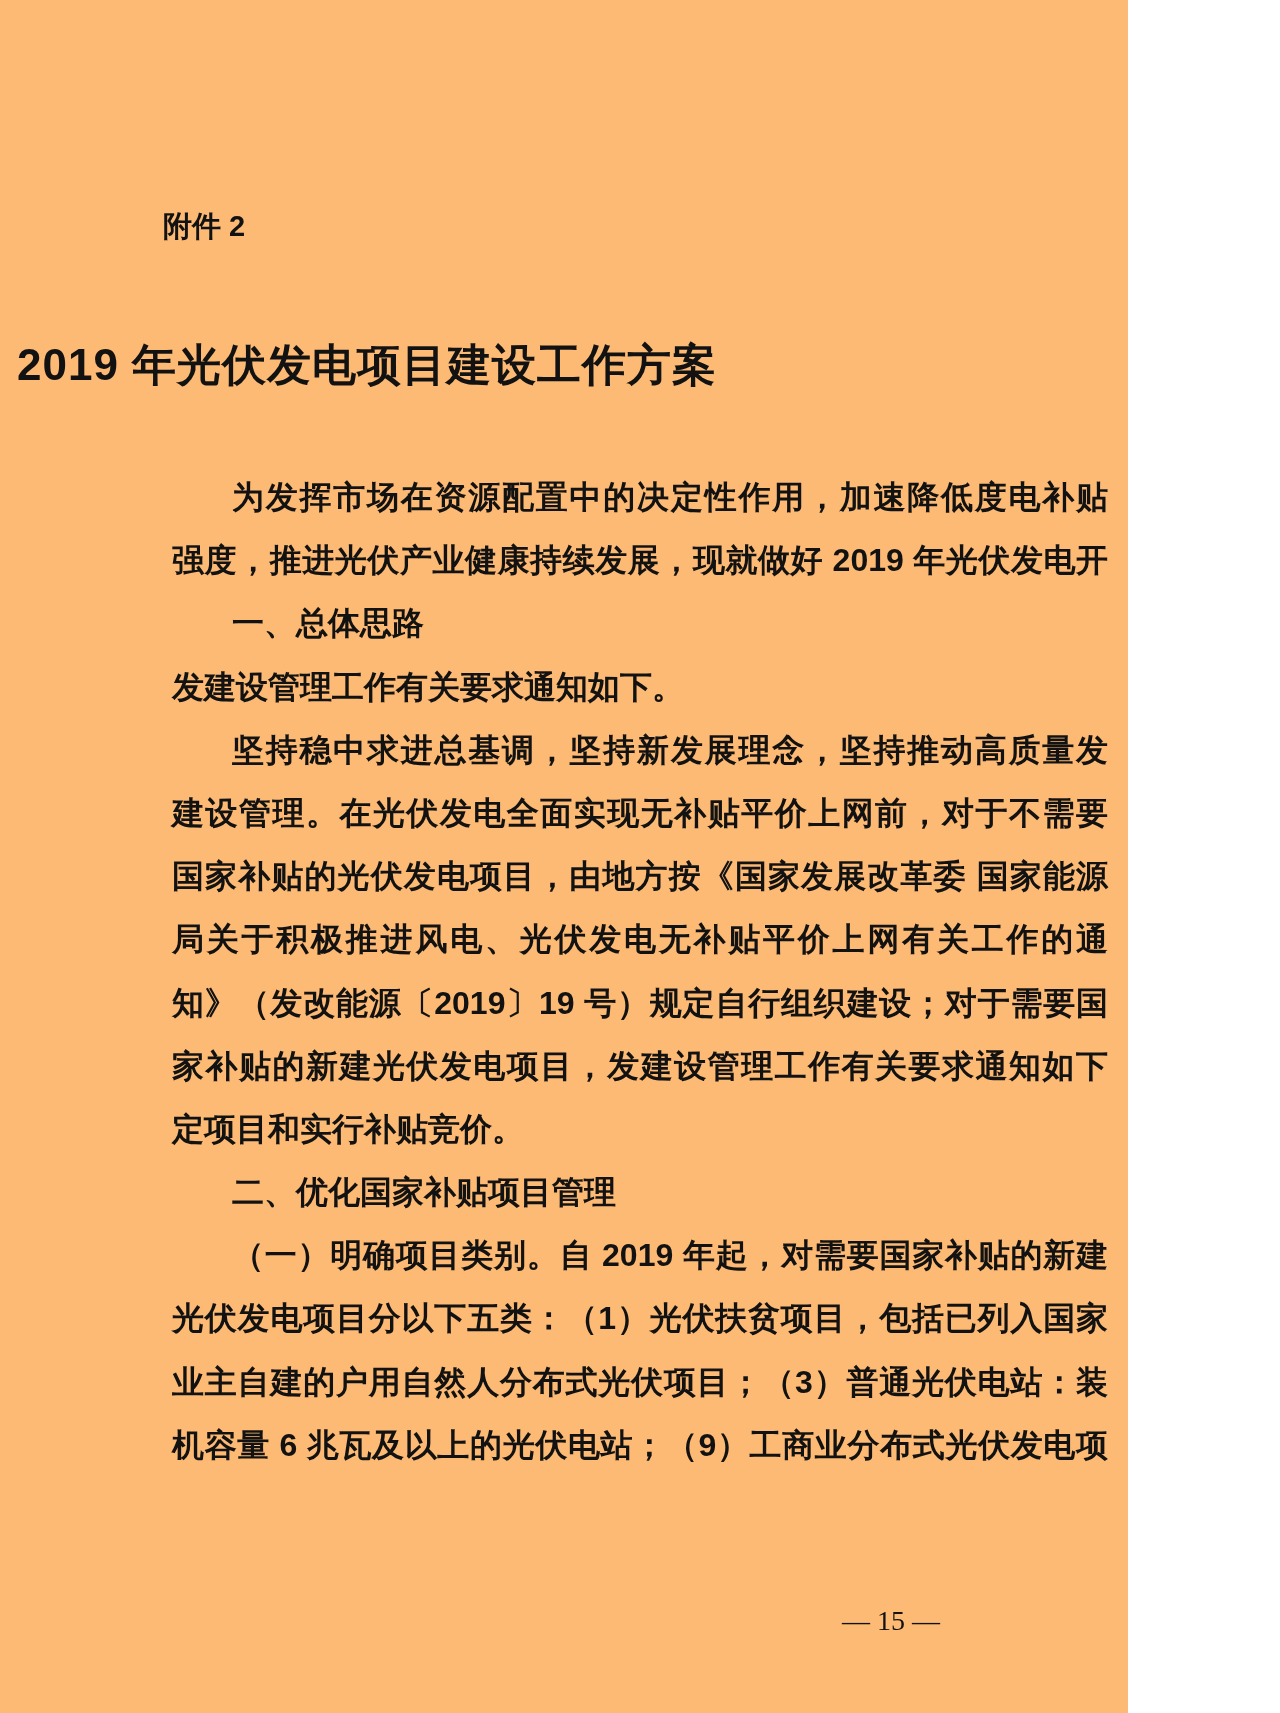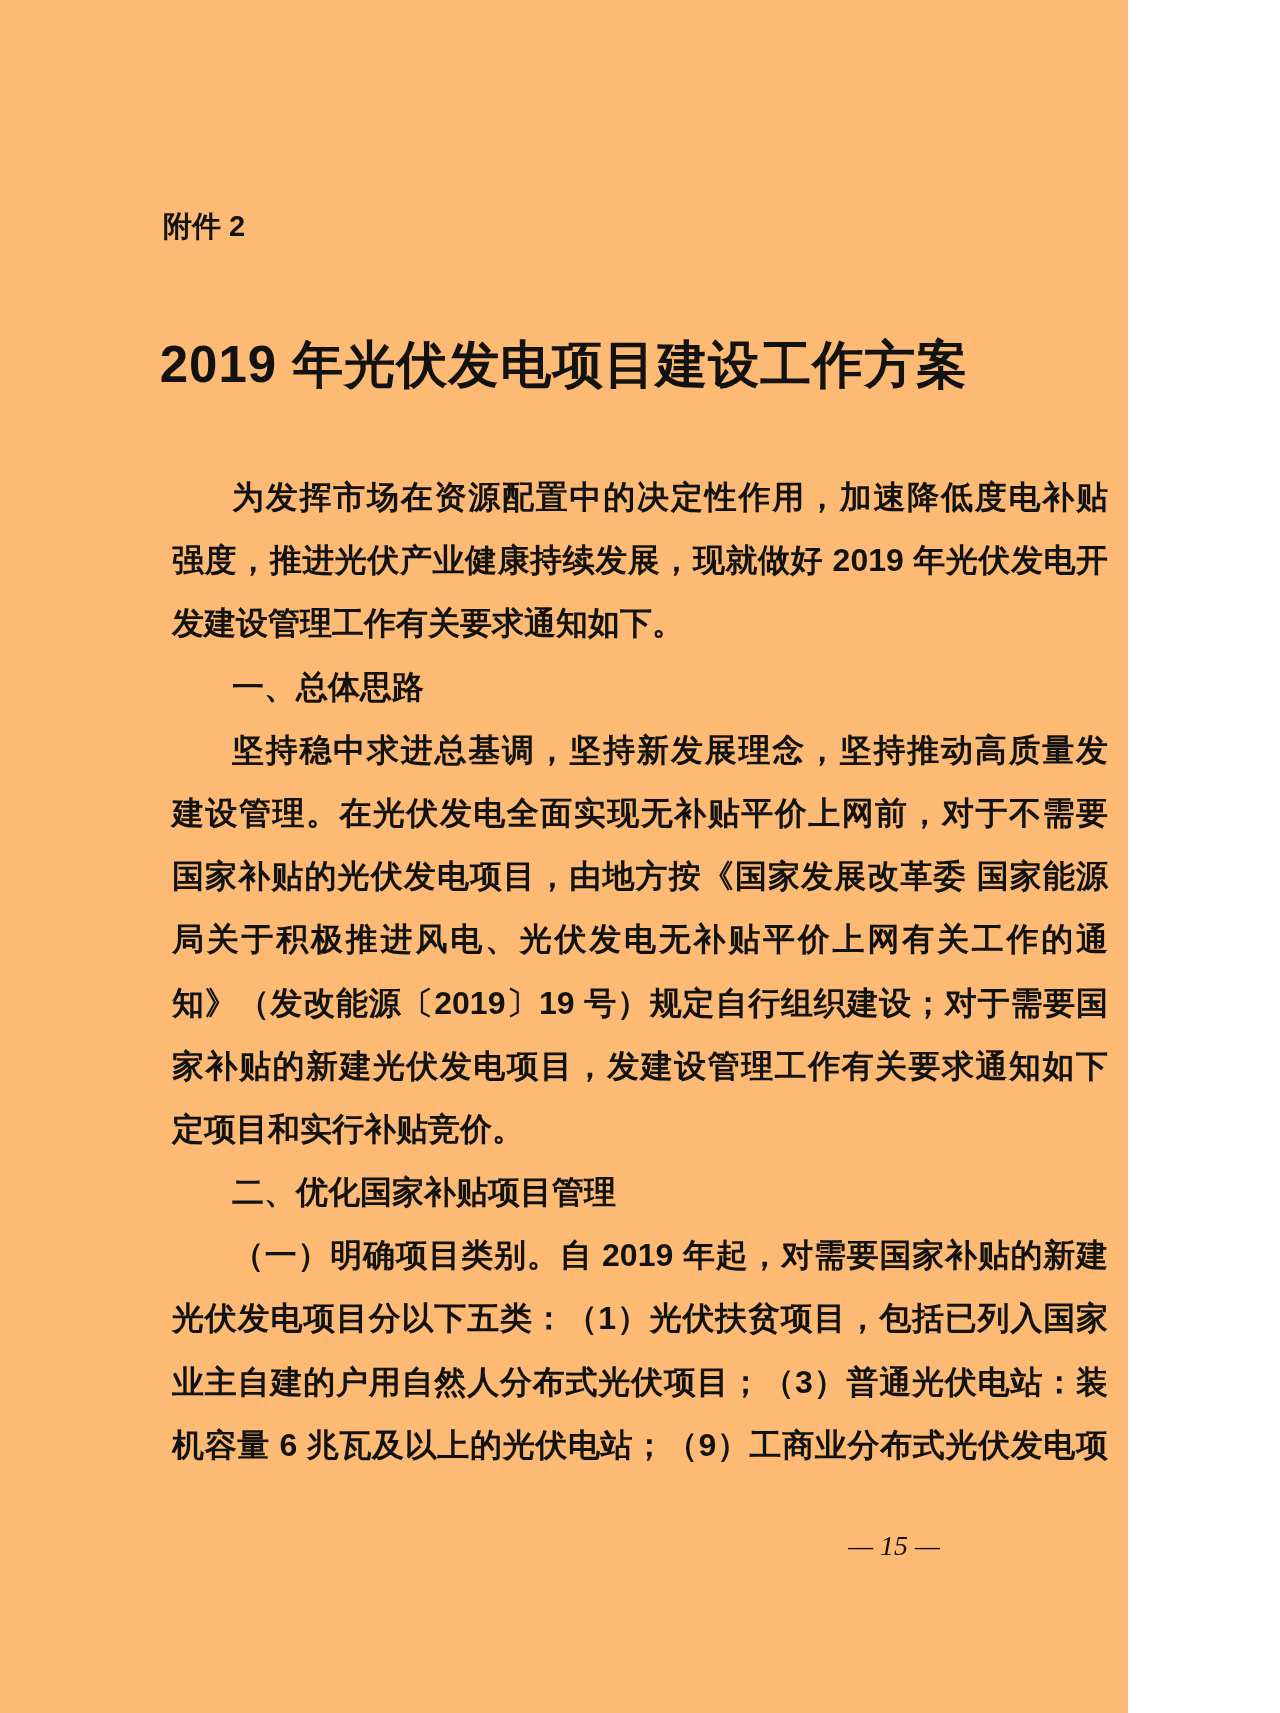--- a/index.html
+++ b/index.html
@@ -19,26 +19,25 @@
   .attachment {
     position: absolute;
     left: 163px;
     top: 208px;
     font-size: 29px;
     line-height: 36px;
     font-weight: 600;
   }
   .title {
     position: absolute;
-    left: 0;
+    left: 17px;
     top: 336px;
     width: 100%;
     margin: 0;
-    text-align: center;
-    font-size: 51px;
+    font-size: 44px;
     line-height: 58px;
     font-weight: 700;
     letter-spacing: 1px;
   }
   .content {
     position: absolute;
     left: 172px;
     top: 466px;
     width: 936px;
     font-size: 32px;
@@ -58,42 +57,41 @@
   }
   .line.heading {
     font-weight: 700;
   }
   .line .lead {
     font-weight: 700;
   }
   .page-number {
     position: absolute;
     right: 188px;
-    top: 1528px;
+    top: 1603px;
     font-size: 28px;
     line-height: 36px;
     font-family: "Liberation Serif", serif;
     font-weight: 400;
-    font-style: italic;
   }
 </style>
 </head>
 <body>
 
 <div class="page">
 
   <div class="attachment">附件 2</div>
 
   <h1 class="title">2019 年光伏发电项目建设工作方案</h1>
 
   <div class="content">
     <div class="line indent fill">为发挥市场在资源配置中的决定性作用，加速降低度电补贴</div>
     <div class="line fill">强度，推进光伏产业健康持续发展，现就做好 2019 年光伏发电开</div>
+    <div class="line indent heading">一、总体思路</div>
     <div class="line">发建设管理工作有关要求通知如下。</div>
-    <div class="line indent heading">一、总体思路</div>
     <div class="line indent fill">坚持稳中求进总基调，坚持新发展理念，坚持推动高质量发</div>
     <div class="line fill">建设管理。在光伏发电全面实现无补贴平价上网前，对于不需要</div>
     <div class="line fill">国家补贴的光伏发电项目，由地方按《国家发展改革委 国家能源</div>
     <div class="line fill">局关于积极推进风电、光伏发电无补贴平价上网有关工作的通</div>
     <div class="line fill">知》（发改能源〔2019〕19 号）规定自行组织建设；对于需要国</div>
     <div class="line fill">家补贴的新建光伏发电项目，发建设管理工作有关要求通知如下</div>
     <div class="line">定项目和实行补贴竞价。</div>
     <div class="line indent heading">二、优化国家补贴项目管理</div>
     <div class="line indent fill"><span class="lead">（一）明确项目类别。</span><span>自 2019 年起，对需要国家补贴的新建</span></div>
     <div class="line fill">光伏发电项目分以下五类：（1）光伏扶贫项目，包括已列入国家</div>

